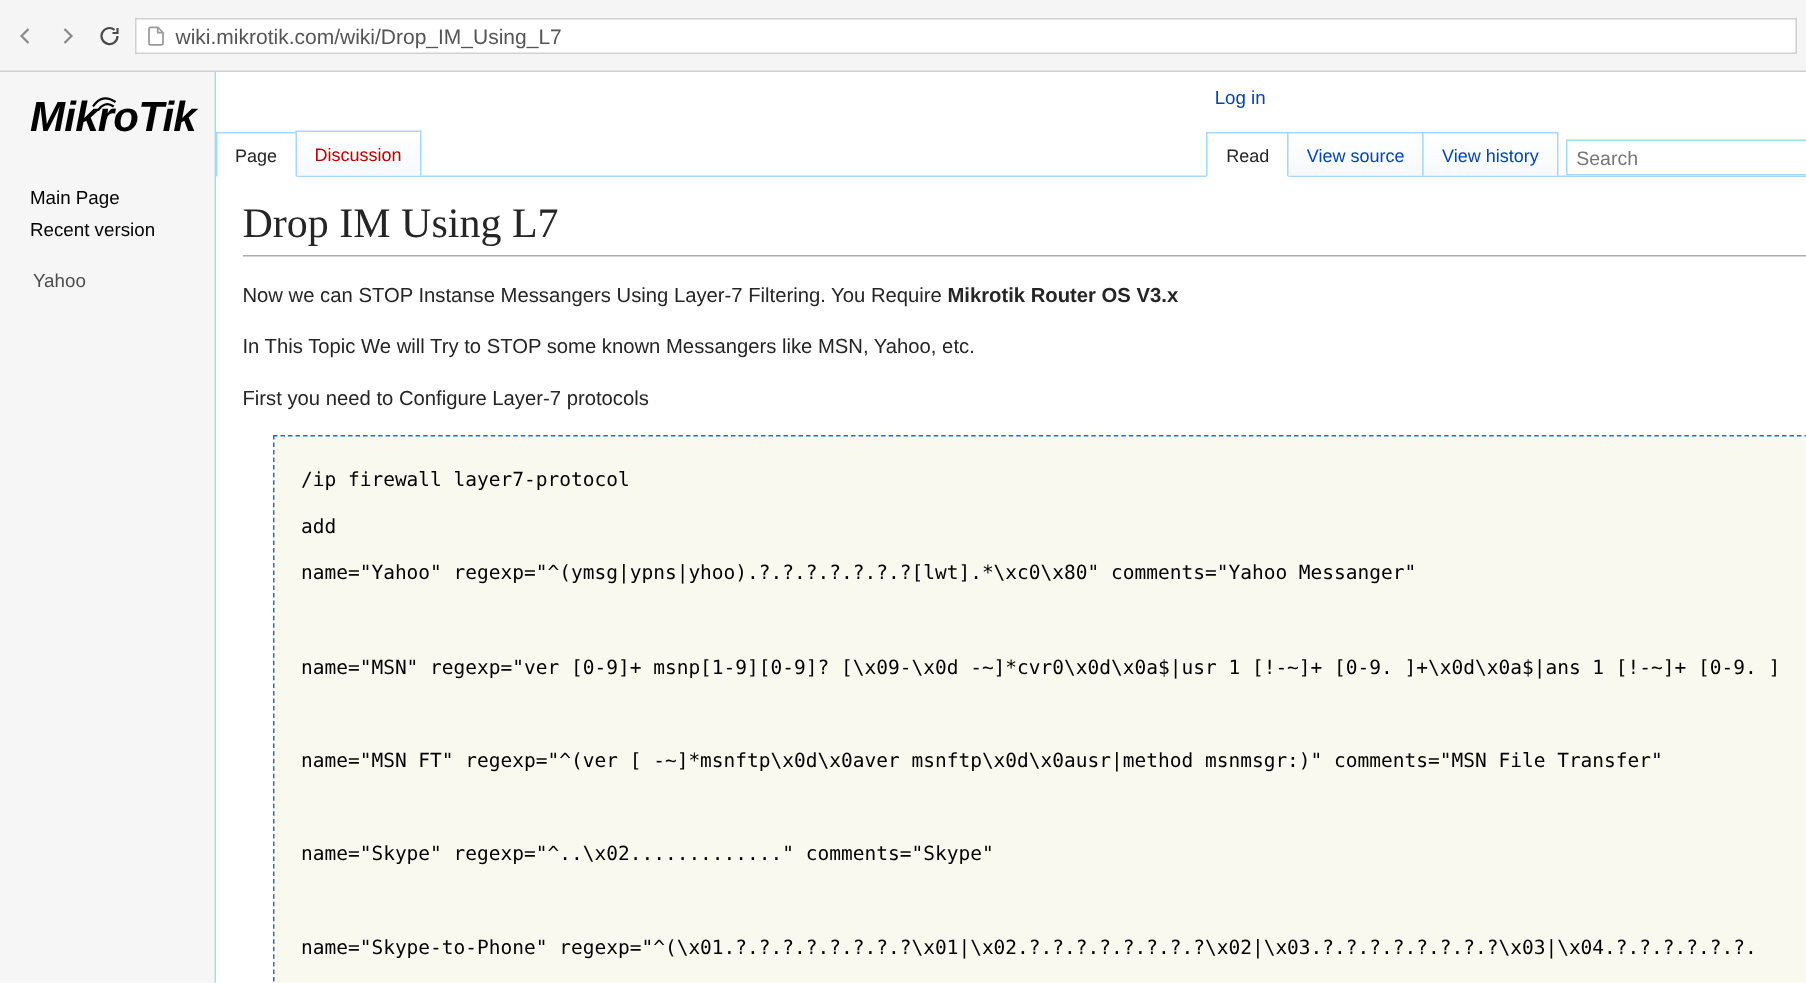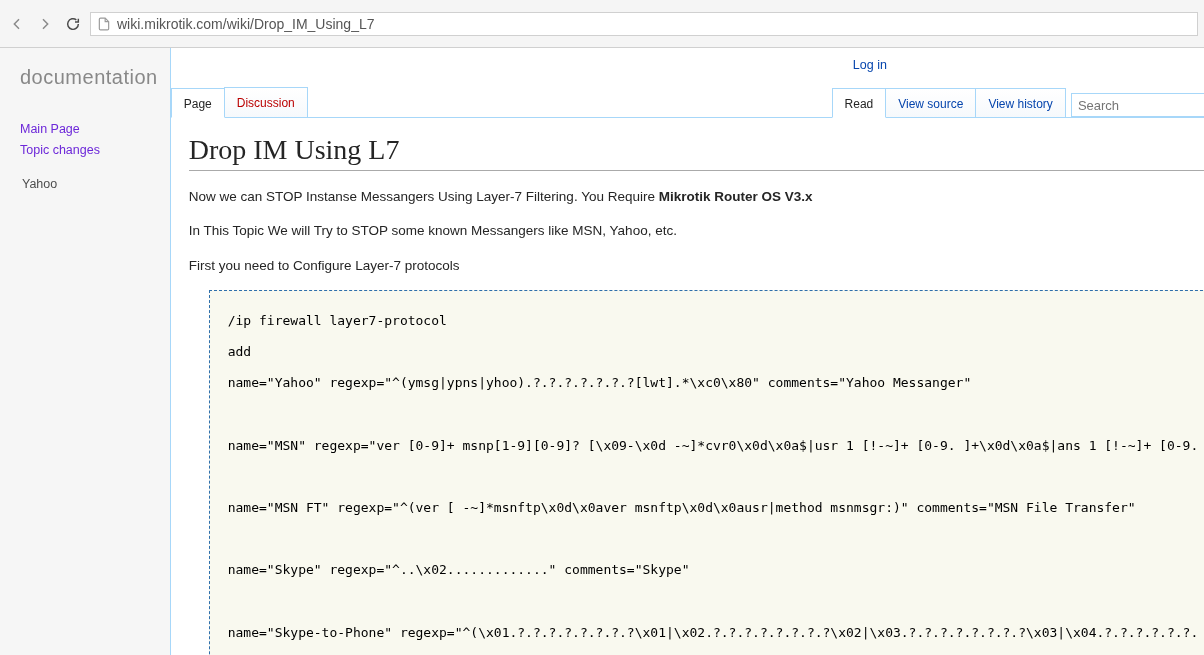--- a/index.html
+++ b/index.html
@@ -14,28 +14,28 @@
 
   
   .viewport { display:flex; height:calc(100% - 30px); background:#f6f6f6; }
   .left-col { width:176px; padding:10px 0 0 0; background:#f6f6f6; }
 
   .logo-box { padding:6px 12px 2px 20px; }
   .logo-text { font-family:Arial,sans-serif; font-size:28px; font-weight:bold; font-style:italic; color:#000; letter-spacing:-0.5px; line-height:1; }
   .doc-word { font-family:Arial,sans-serif; font-size:20px; color:#888; margin-top:2px; font-weight:400; letter-spacing:0.5px; }
 
   .side-nav { padding:28px 10px 0 20px; }
-  .side-nav a { display:block; color:#6d28d9; font-size:12.5px; line-height:1.5; text-decoration:none; padding:1px 0; }
+  .side-nav a { display:block; color:#000000; font-size:12.5px; line-height:1.5; text-decoration:none; padding:1px 0; }
   .side-tools-head { font-size:12.5px; color:#4d4d4d; margin:16px 0 2px 0; padding-left:2px; }
   .tool-links a { padding-left:8px; }
 
   .content { flex:1; background:#fff; border-left:1px solid #a7d7f9; position:relative; display:flex; flex-direction:column; padding-top:0; }
 
   .top-strip { position:relative; height:52px; }
-  .login { position:absolute; top:10px; right:364px; font-size:12.5px; color:#0645ad; text-decoration:none; }
+  .login { position:absolute; top:10px; right:380px; font-size:12.5px; color:#0645ad; text-decoration:none; }
 
   .tabbar { display:flex; align-items:flex-end; height:34px; border-bottom:1px solid #a7d7f9; position:relative; }
   .tab-left { display:flex; }
   .tab-right { margin-left:auto; display:flex; align-items:flex-end; }
   .tab { border:1px solid #a7d7f9; border-bottom:none; background:linear-gradient(#fff,#f6f9fc); padding:8px 12px 6px; font-size:12px; color:#0645ad; margin-right:-1px; cursor:pointer; }
   .tab.active { background:#fff; color:#252525; border-bottom:1px solid #fff; position:relative; top:1px; }
   .tab.red { color:#ba0000;text-align:center; }
   .search-wrap { margin-left:6px; display:flex; align-items:center; gap:4px; padding-right:10px;}
   .search-box { width:170px; height:24px; border:1px solid #a7d7f9; font-size:13px; color:#7d7d7d; padding:0 6px; background:#fff;}
   
@@ -70,25 +70,31 @@
         <path d="M14 2H6a2 2 0 0 0-2 2v16a2 2 0 0 0 2 2h12a2 2 0 0 0 2-2V8z"></path>
         <path d="M14 2v6h6"></path>
       </svg>
     <span>wiki.mikrotik.com/wiki/Drop_IM_Using_L7</span>
   </div>
 </div>
 
 <div class="viewport">
   <div class="left-col">
     <div class="logo-box">
-      <div class="doc-word">documentation</div>
+      <div style="position:relative;">
+        <svg width="26" height="18" style="position:absolute;left:38px;top:-8px;" viewBox="0 0 40 30" fill="none" stroke="#000" stroke-width="2.5">
+            <path d="M5 25 Q15 10 30 20"></path>
+            <path d="M10 30 Q18 18 28 25"></path>
+          </svg>
+        <span class="logo-text">Mikro<span style="font-weight:900;">Tik</span></span>
+      </div>
     </div>
     <div class="side-nav">
       <a href="#">Main Page</a>
-      <a href="#">Topic changes</a>
+      <a href="#">Recent version</a>
       <div class="side-tools-head">Yahoo</div>
     </div>
   </div>
 
   <div class="content">
     <div class="top-strip">
       <a href="#" class="login">Log in</a>
     </div>
 
     <div class="tabbar">

